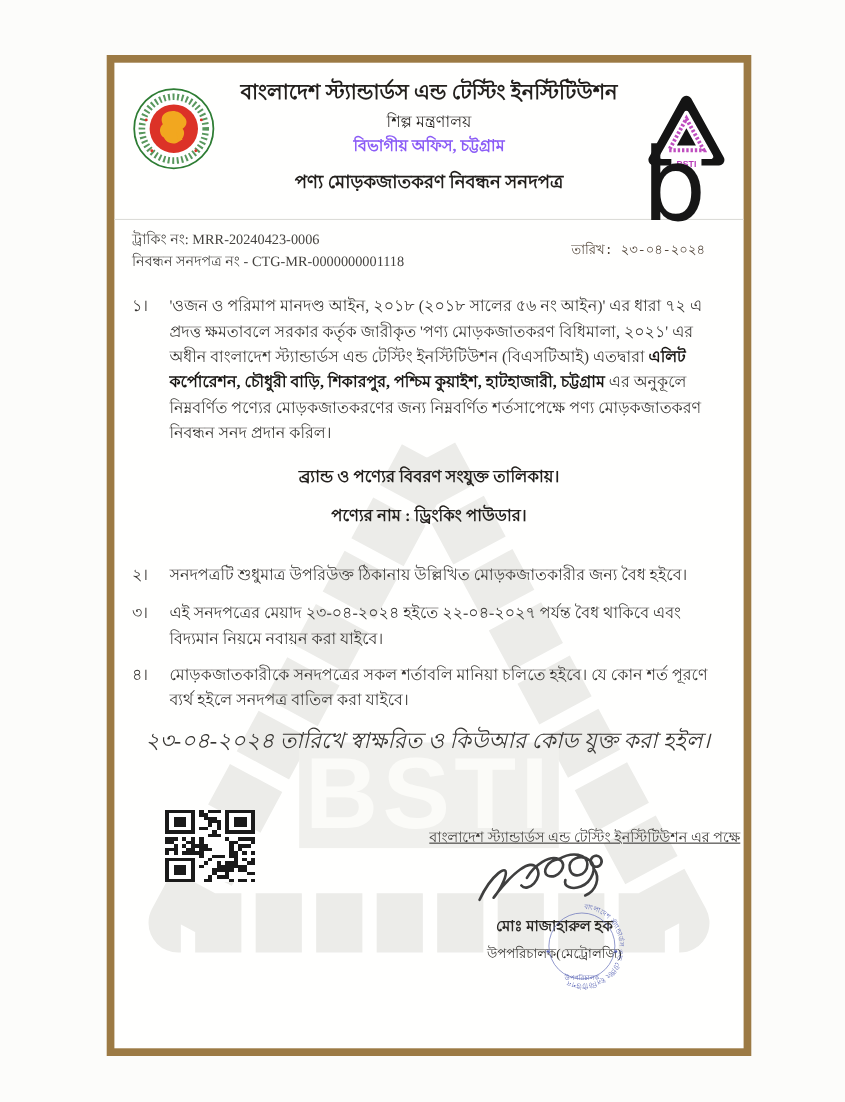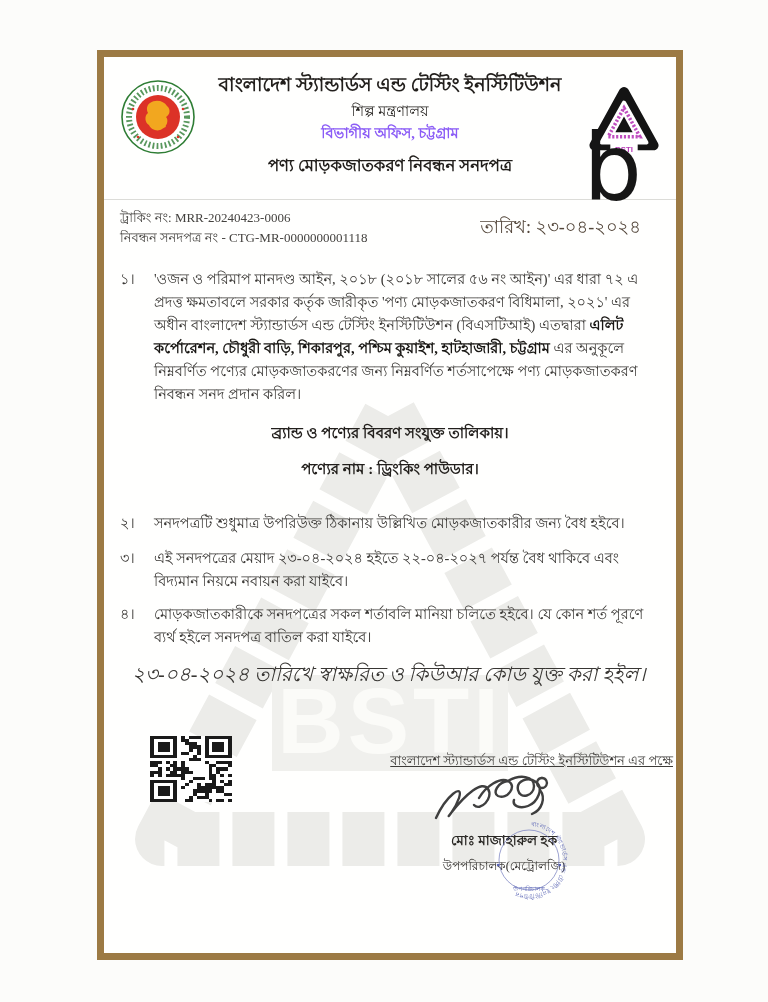--- a/index.html
+++ b/index.html
@@ -27,21 +27,21 @@
   .corner-letter{
     position:absolute;right:34px;top:66px;
     font-family:"DejaVu Sans","Liberation Sans",sans-serif;
     font-size:92px;line-height:92px;font-weight:500;color:#161616;
   }
 
   .divider{margin-top:22px;border:none;border-top:1px solid #dcdcd8;height:0;}
 
   .meta-row{display:flex;justify-content:space-between;align-items:center;margin-top:6px;padding:0 35px 0 16px;}
   .meta-left div{font-size:13px;line-height:20px;color:#44423f;}
-  .meta-date{font-size:18px;color:#53463a;}
+  .meta-date{font-size:12px;color:#53463a;font-family:Liberation Mono, monospace;}
 
   .item{display:flex;padding:0 20px 0 16px;}
   .item .num{width:34px;flex:none;font-size:14.5px;line-height:23px;}
   .item .txt{flex:1;font-size:14.5px;line-height:23px;text-align:left;}
   .item .txt b{color:#191714;}
   .mt20{margin-top:20px;} .mt30{margin-top:30px;} .mt12{margin-top:12px;} .mt10{margin-top:10px;}
 
   .center-line{text-align:center;font-weight:bold;font-size:15px;color:#221f1c;}
   .product-line{margin-top:11px;}
   .brand-line{margin-top:15px;}

